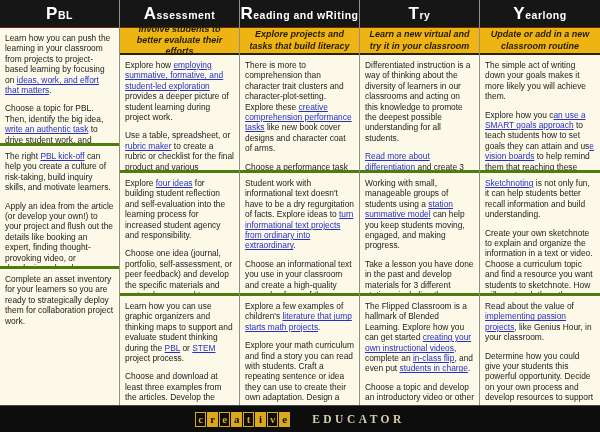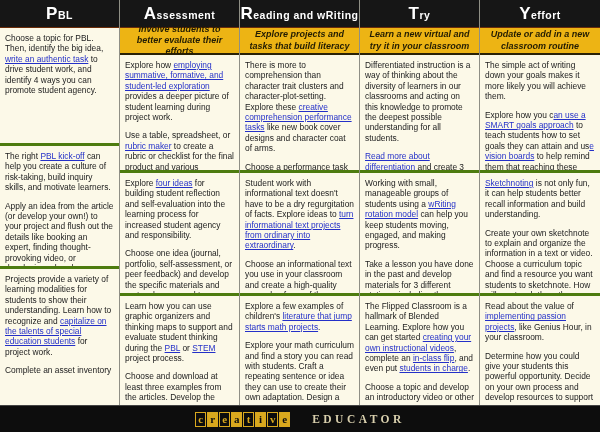--- a/index.html
+++ b/index.html
@@ -57,28 +57,28 @@
 <body>
 
 <div class="page">
   <div class="board">
       <div class="board-column">
         <div class="col-header">
           <span class="big">P</span>
           <span class="rest">BL</span>
         </div>
         <div class="cell cell-0">
+          <p class="para">Learn how you can push the learning in your classroom from projects to project-based learning by focusing on <a class="link">ideas, work, and effort that matters</a>.</p>
           <p class="para">Choose a topic for PBL. Then, identify the big idea, <a class="link">write an authentic task</a> to drive student work, and identify 4 ways you can promote student agency.</p>
         </div>
         <div class="cell cell-1">
           <p class="para">The right <a class="link">PBL kick-off</a> can help you create a culture of risk-taking, build inquiry skills, and motivate learners.</p>
           <p class="para">Apply an idea from the article (or develop your own!) to your project and flush out the details like booking an expert, finding thought-provoking video, or developing a hands-on or virtual experience.</p>
         </div>
         <div class="cell cell-2">
-          <p class="para">Projects provide a variety of learning modalities for students to show their understanding. Learn how to recognize and <a class="link">capitalize on the talents of special education students</a> for project work.</p>
           <p class="para">Complete an asset inventory for your learners so you are ready to strategically deploy them for collaboration project work.</p>
         </div>
       </div>
       <div class="board-column">
         <div class="col-header">
           <span class="big">A</span>
           <span class="rest">ssessment</span>
         </div>
         <div class="col-sub">Involve students to better evaluate their efforts</div>
         <div class="cell cell-0">
@@ -117,32 +117,32 @@
         <div class="col-header">
           <span class="big">T</span>
           <span class="rest">ry</span>
         </div>
         <div class="col-sub">Learn a new virtual and try it in your classroom</div>
         <div class="cell cell-0">
           <p class="para">Differentiated instruction is a way of thinking about the diversity of learners in our classrooms and acting on this knowledge to promote the deepest possible understanding for all students.</p>
           <p class="para"><a class="link">Read more about differentiation</a> and create 3 different learner profiles for students you know.</p>
         </div>
         <div class="cell cell-1">
-          <p class="para">Working with small, manageable groups of students using a <a class="link">wRiting rotation model</a> can help you keep students moving, engaged, and making progress.</p>
+          <p class="para">Working with small, manageable groups of students using a <a class="link">station summative model</a> can help you keep students moving, engaged, and making progress.</p>
           <p class="para">Take a lesson you have done in the past and develop materials for 3 different stations, including the stations for work with the teacher, independent practice, and group/partner work.</p>
         </div>
         <div class="cell cell-2">
           <p class="para">The Flipped Classroom is a hallmark of Blended Learning. Explore how you can get started <a class="link">creating your own instructional videos</a>, complete an <a class="link">in-class flip</a>, and even put <a class="link">students in charge</a>.</p>
           <p class="para">Choose a topic and develop an introductory video or other materials to support implementing one form of flipped learning in your classroom.</p>
         </div>
       </div>
       <div class="board-column">
         <div class="col-header">
           <span class="big">Y</span>
-          <span class="rest">effort</span>
+          <span class="rest">earlong</span>
         </div>
         <div class="col-sub">Update or add in a new classroom routine</div>
         <div class="cell cell-0">
           <p class="para">The simple act of writing down your goals makes it more likely you will achieve them.</p>
           <p class="para">Explore how you c<a class="link">an use a SMART goals approach</a> to teach students how to set goals they can attain and us<a class="link">e vision boards</a> to help remind them that reaching these goals requires daily action and effort.</p>
         </div>
         <div class="cell cell-1">
           <p class="para"><a class="link">Sketchnoting</a> is not only fun, it can help students better recall information and build understanding.</p>
           <p class="para">Create your own sketchnote to explain and organize the information in a text or video. Choose a curriculum topic and find a resource you want students to sketchnote. How will you teach them the process?</p>
         </div>

